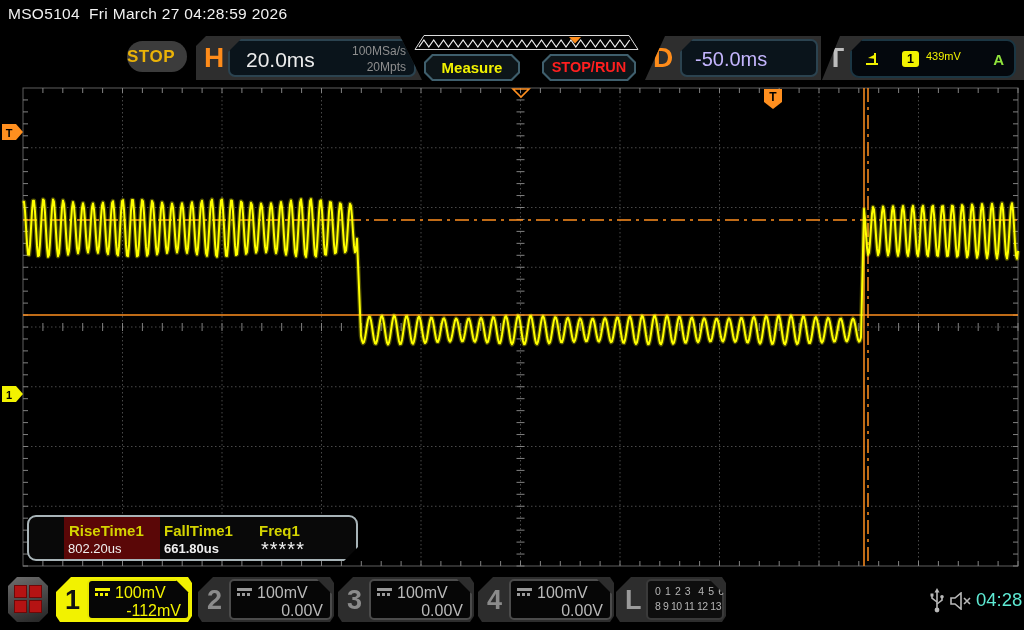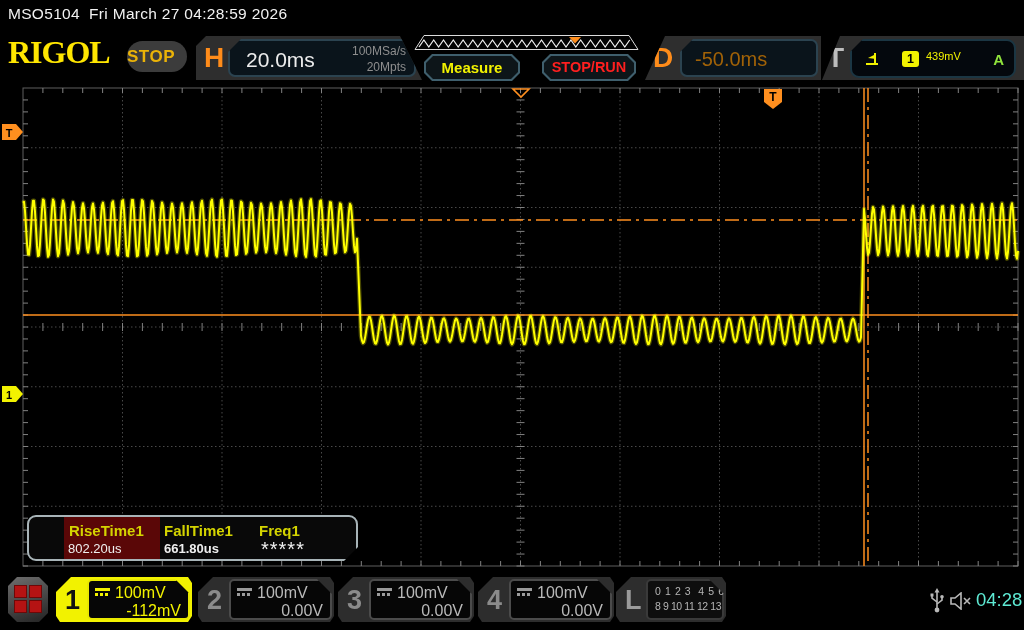--- a/index.html
+++ b/index.html
@@ -29,21 +29,21 @@
   .hdrbtn .btn-face{position:absolute;left:2px;top:2px;right:2px;bottom:2px;background:#0d1519;
       clip-path:polygon(7px 0,calc(100% - 7px) 0,100% 7px,100% calc(100% - 7px),calc(100% - 7px) 100%,7px 100%,0 calc(100% - 7px),0 7px);
       text-align:center;}
   #measure-btn{left:424px;top:24px;}
   #measure-btn .btn-face{color:#f2f200;font-weight:bold;font-size:15px;line-height:23px;}
   #stoprun-btn{left:542px;top:24px;width:94px;}
   #stoprun-btn .btn-face{color:#ff1f1f;font-weight:bold;font-size:14.5px;line-height:23px;}
   #d-plate{left:645px;top:6px;width:176px;height:44px;clip-path:polygon(20px 0,100% 0,100% 100%,0 100%);}
   #d-letter{left:8px;top:6px;font-size:28px;font-weight:bold;color:#ff8c1a;}
   #d-box{left:35px;top:3px;width:138px;height:38px;}
-  #d-value{left:13px;top:7px;font-size:20px;color:#a16207;}
+  #d-value{left:13px;top:7px;font-size:20px;color:#c4b5fd;}
   #t-plate{left:822px;top:6px;width:202px;height:44px;clip-path:polygon(18px 0,100% 0,100% 100%,0 100%);}
   #t-letter{left:5px;top:6px;font-size:28px;font-weight:bold;color:#bdbdbd;}
   #t-box{left:28px;top:3px;width:166px;height:39px;background:#04080d;border-color:#1b3643;border-radius:9px;}
   #trig-badge{left:50px;top:10px;width:17px;height:16px;background:#f2f200;border-radius:3px;
               color:#000;font-weight:bold;font-size:12.5px;text-align:center;line-height:16px;}
   #trig-level{left:74px;top:9px;font-size:11px;color:#f2f200;}
   #trig-sweep{right:10px;top:10px;font-size:15px;font-weight:bold;color:#8fe23c;}
   
   #scope-svg{position:absolute;left:0;top:0;z-index:1;}
   
@@ -417,21 +417,20 @@
         <polyline points="419.0,47 423.9,40 428.8,47 433.7,40 438.6,47 443.5,40 448.4,47 453.3,40 458.2,47 463.1,40 468.0,47 472.9,40 477.8,47 482.7,40 487.6,47 492.5,40 497.4,47 502.3,40 507.2,47 512.1,40 517.0,47 521.9,40 526.8,47 531.7,40 536.6,47 541.5,40 546.4,47 551.3,40 556.2,47 561.1,40 566.0,47 570.9,40 575.8,47 580.7,40 585.6,47 590.5,40 595.4,47 600.3,40 605.2,47 610.1,40 615.0,47 619.9,40 624.8,47 629.7,40" fill="none" stroke="#f0f0f0" stroke-width="1.2"></polyline>
         <polygon points="569,37 581,37 575,43.5" fill="#ff8f1f"></polygon>
       </g>
     </svg>
 
   <div id="titlebar" class="abs">
     <div id="titlebar-text" class="abs">MSO5104  Fri March 27 04:28:59 2026</div>
   </div>
 
   <div id="header" class="abs">
-    <div id="logo" class="abs">RIGOL</div>
     <div id="stop-btn" class="abs">STOP</div>
 
     <div id="h-plate" class="abs plate">
       <div id="h-letter" class="abs">H</div>
       <div id="h-box" class="abs infobox">
         <div id="h-time" class="abs">20.0ms</div>
         <div id="h-rate" class="abs">
           <div>100MSa/s</div>
           <div>20Mpts</div>
         </div>

